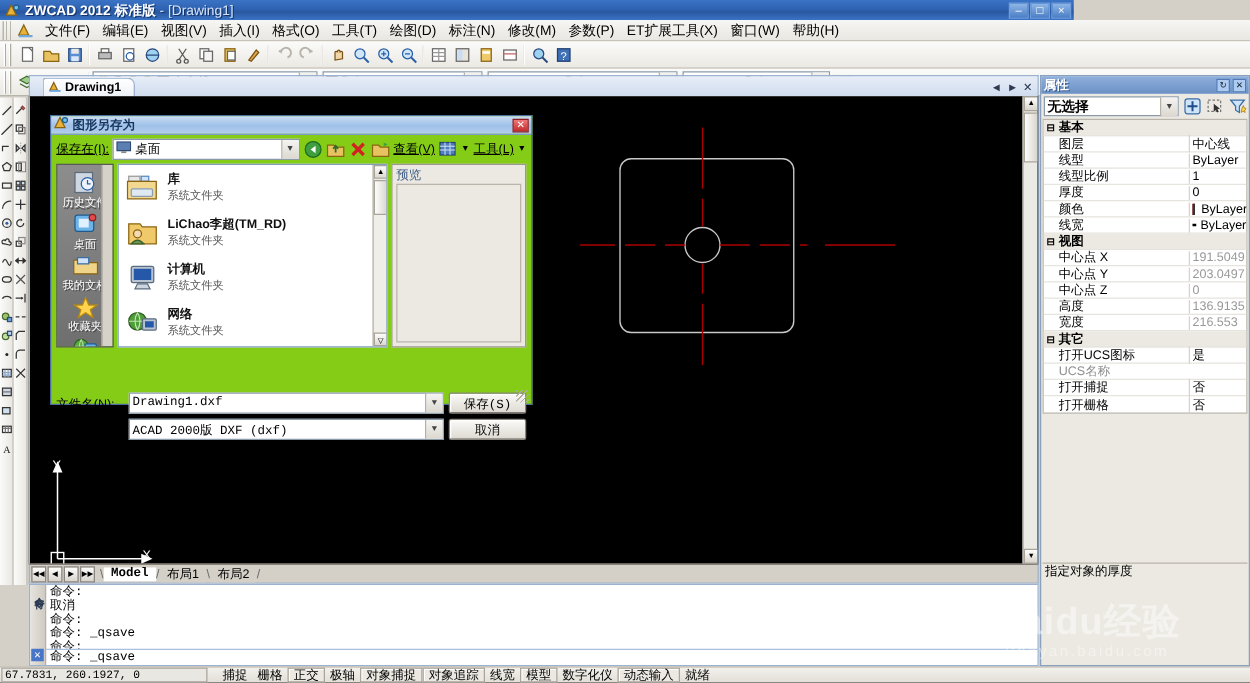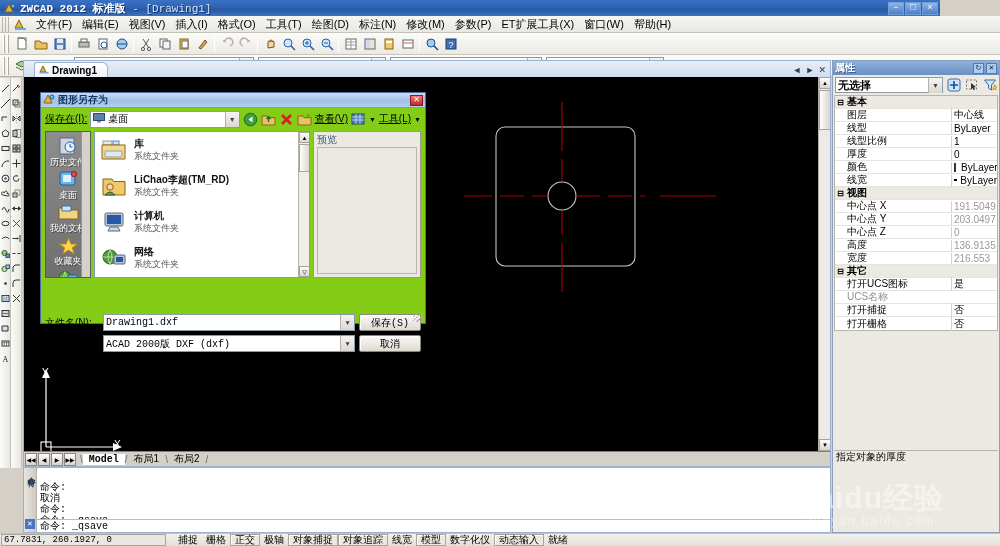--- a/index.html
+++ b/index.html
@@ -8,23 +8,23 @@
     width:1000px; height:546px; overflow:hidden;
     font-family:"Liberation Sans", sans-serif;
     font-size:11px;
     background:#d4d0c8;
     -webkit-font-smoothing:none;
   }
   #app { position:relative; width:1000px; height:546px; }
 
   
   .titlebar {
-    position:absolute; left:0; top:0; width:940px; height:16px;
+    position:absolute; left:0; top:0; width:859px; height:16px;
     background:linear-gradient(to bottom,#3b73c4 0%,#2f63b4 45%,#29589f 60%,#3a74c6 100%);
-    display:flex; align-items:center; color:#fff; font-size:11px;font-family:Liberation Mono, monospace;
+    display:flex; align-items:center; color:#fff; font-size:11px;
   }
   .tb-icon { width:14px; height:12px; margin:0 3px 0 3px; display:flex; align-items:center; justify-content:center; }
   .tb-title { font-weight:bold; text-shadow:1px 1px 0 #12356f; white-space:nowrap; }
   .tb-title .dim { font-weight:normal; color:#d7e3f5; }
   .tb-btns { margin-left:auto; display:flex; gap:1px; padding-right:2px; }
   .tb-btn {
     width:16px; height:13px; border:1px solid #6f9ddb;
     background:linear-gradient(to bottom,#8fb6e6,#4b7fc6);
     display:flex; align-items:center; justify-content:center;
     color:#fff; font-size:9px; line-height:1;
@@ -133,21 +133,21 @@
   }
   .cmd-side {
     width:13px; background:linear-gradient(to right,#e7e4de,#cfcbc3);
     border-right:1px solid #b5b1a7; display:flex; flex-direction:column;
     align-items:center; justify-content:space-between; padding:3px 0;
   }
   .cmd-side-label { writing-mode:vertical-rl; font-size:8px; color:#2a3a52; font-weight:bold; letter-spacing:1px; }
   .cmd-close { width:10px; height:10px; background:#4a76c8; color:#fff;
     display:flex; align-items:center; justify-content:center; font-size:7px; }
   .cmd-lines { flex:1; display:flex; flex-direction:column; font-family:"Liberation Mono", monospace; font-size:10px; }
-  .cmd-hist { flex:1; padding:14px 3px; line-height:11px; overflow:hidden; }
+  .cmd-hist { flex:1; padding:1px 3px; line-height:11px; overflow:hidden; }
   .cmd-input { height:13px; border-top:1px solid #a8c0dd; padding:1px 3px; line-height:11px; }
 
   
   .statusbar {
     position:absolute; left:0; top:533px; width:1000px; height:13px;
     background:linear-gradient(to bottom,#f3f1ec,#e2dfd7);
     border-top:1px solid #c6c2b8;
     display:flex; align-items:center; font-size:10px;
   }
   .coords {

